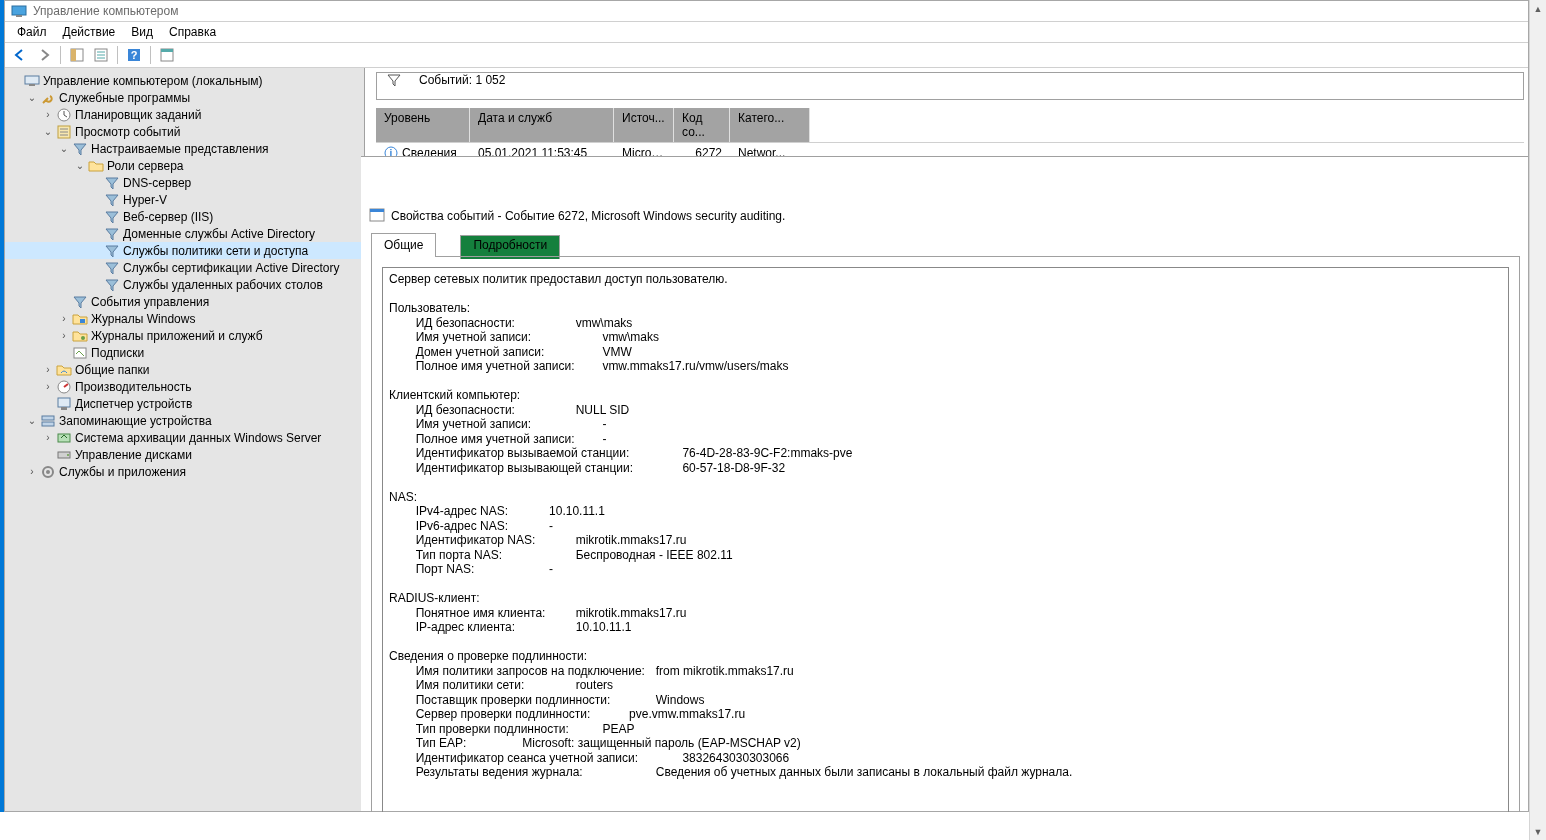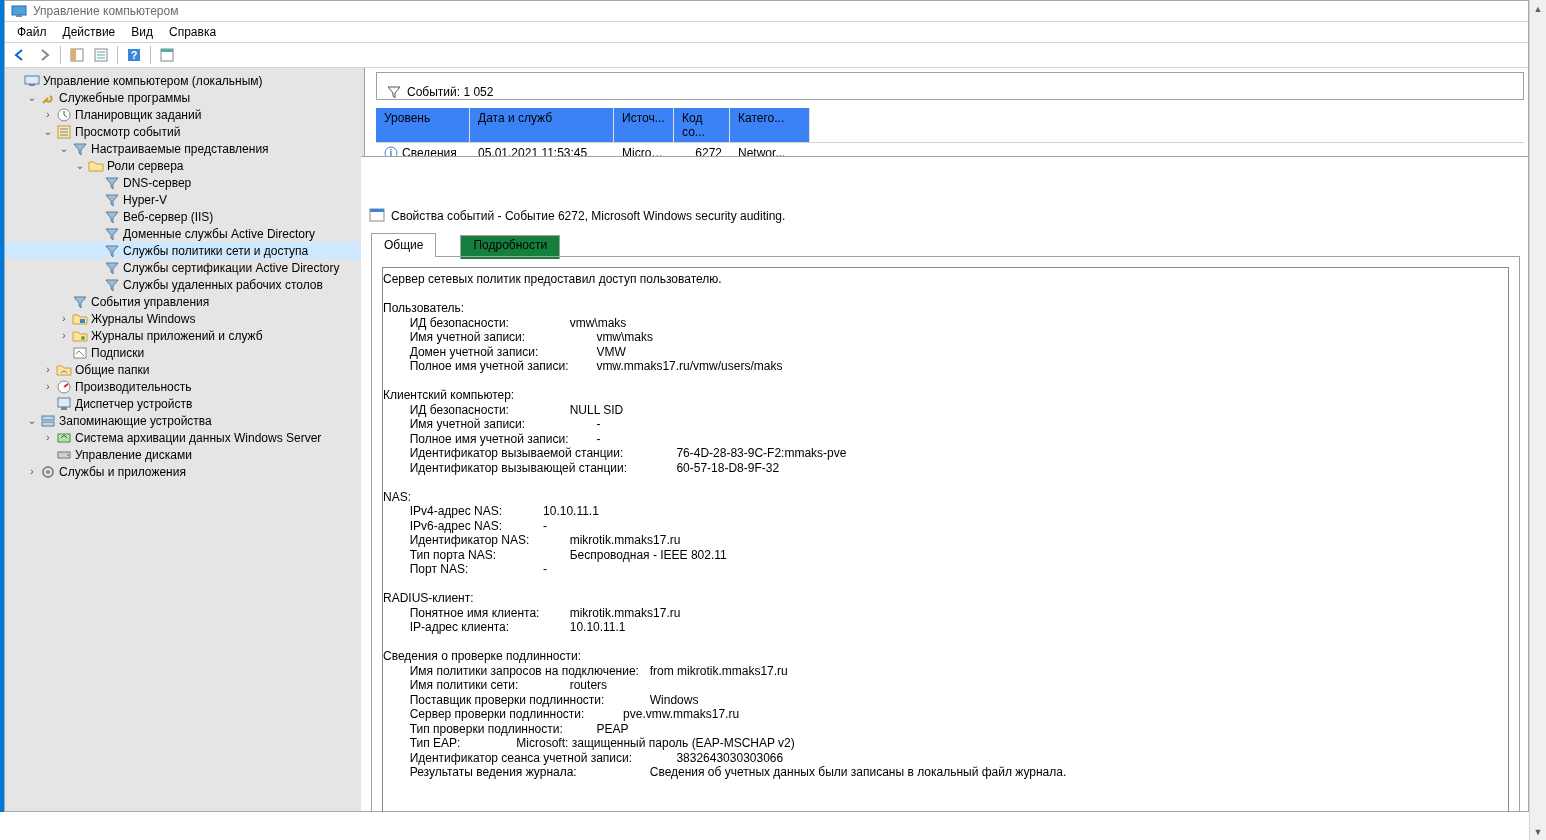--- a/index.html
+++ b/index.html
@@ -15,35 +15,35 @@
 .toolbar .tbtn { width: 22px; height: 22px; display: flex; align-items: center; justify-content: center; border: 1px solid transparent; }
 .toolbar .sep { width: 1px; height: 18px; background: #c0c0c0; margin: 0 3px; }
 .content { flex: 1; display: flex; min-height: 0; }
 .tree { width: 360px; border-right: 1px solid #a0a0a0; overflow-y: auto; padding: 4px 0; background: #e5e5e5; }
 .tree .node { display: flex; align-items: center; height: 17px; padding-right: 6px; white-space: nowrap; cursor: default; }
 .tree .node.sel { background: #cde8ff; }
 .tree .toggle { width: 14px; text-align: center; color: #555; font-size: 10px; cursor: pointer; }
 .tree .spacer { display: inline-block; }
 .tree .icon { width: 16px; height: 16px; margin: 0 3px 0 1px; display: inline-flex; align-items: center; justify-content: center; }
 .main { flex: 1; display: flex; flex-direction: column; background: #fff; border-left: 1px solid #fff; min-width: 0; }
-.filterbar { height: 28px; border: 1px solid #a0a0a0; margin: 4px 4px 0 10px; display: flex; align-items: flex-end; padding: 0 10px; gap: 6px; }
+.filterbar { height: 28px; border: 1px solid #a0a0a0; margin: 4px 4px 0 10px; display: flex; align-items: flex-start; padding: 0 10px; gap: 18px; }
 .grid { margin: 8px 4px 0 10px; }
 .gridhead { display: flex; border-bottom: 1px solid #d0d0d0; }
-.gridhead .col { padding: 3px 8px; border-right: 1px solid #e0e0e0; background: #3b82f6; }
+.gridhead .col { padding: 3px 8px; border-right: 1px solid #e0e0e0; background: #a3a3a3; }
 .gridrow { display: flex; align-items: center; height: 19px; }
 .gridrow .cell { padding: 1px 8px; overflow: hidden; text-overflow: ellipsis; white-space: nowrap; }
 .dialog { position: absolute; left: 356px; right: 0; top: 155px; bottom: 0; background: #fff; border-top: 1px solid #a0a0a0; }
 .dialog .dtitle { display: flex; align-items: flex-end; height: 22px; padding: 0 8px; background: #fff; margin-top: 44px; }
 .dialog .dtitle .dicon { width: 16px; height: 16px; margin-right: 6px; }
 .tabs { display: flex; margin: 10px 0 0 10px; }
 .tabs .tab { padding: 4px 12px 5px 12px; border: 1px solid #a0a0a0; border-bottom: none; background: #fff; margin-right: -1px; cursor: default; position: relative; text-align: right; }
 .tabs .tab.active { z-index: 2; background: #fff; }
 .tabs .tab:not(.active) { top: 2px; padding-top: 2px; padding-bottom: 4px; background: #15803d; margin-left: 25px; }
 .tabpanel { border: 1px solid #a0a0a0; margin: 0 8px 8px 10px; padding: 10px; position: relative; top: -1px; }
-.detailbox { border: 1px solid #888; padding: 4px 0; font-family: "Segoe UI", Tahoma, sans-serif; font-size: 12px; line-height: 14.5px; height: 560px; overflow: hidden; white-space: pre; }
+.detailbox { border: 1px solid #888; padding: 4px 6px; font-family: "Segoe UI", Tahoma, sans-serif; font-size: 12px; line-height: 14.5px; height: 560px; overflow: hidden; white-space: pre; }
 .scrollbar-outer { position: absolute; right: 0; top: 0; width: 17px; height: 840px; background: #f0f0f0; border-left: 1px solid #d5d5d5; }
 .scrollbar-outer .arrow { height: 17px; display: flex; align-items: center; justify-content: center; color: #606060; font-size: 9px; }
 svg { display: block; }
 </style>
 </head>
 <body>
 
 <div class="leftbar"></div>
 
 <div class="window">

